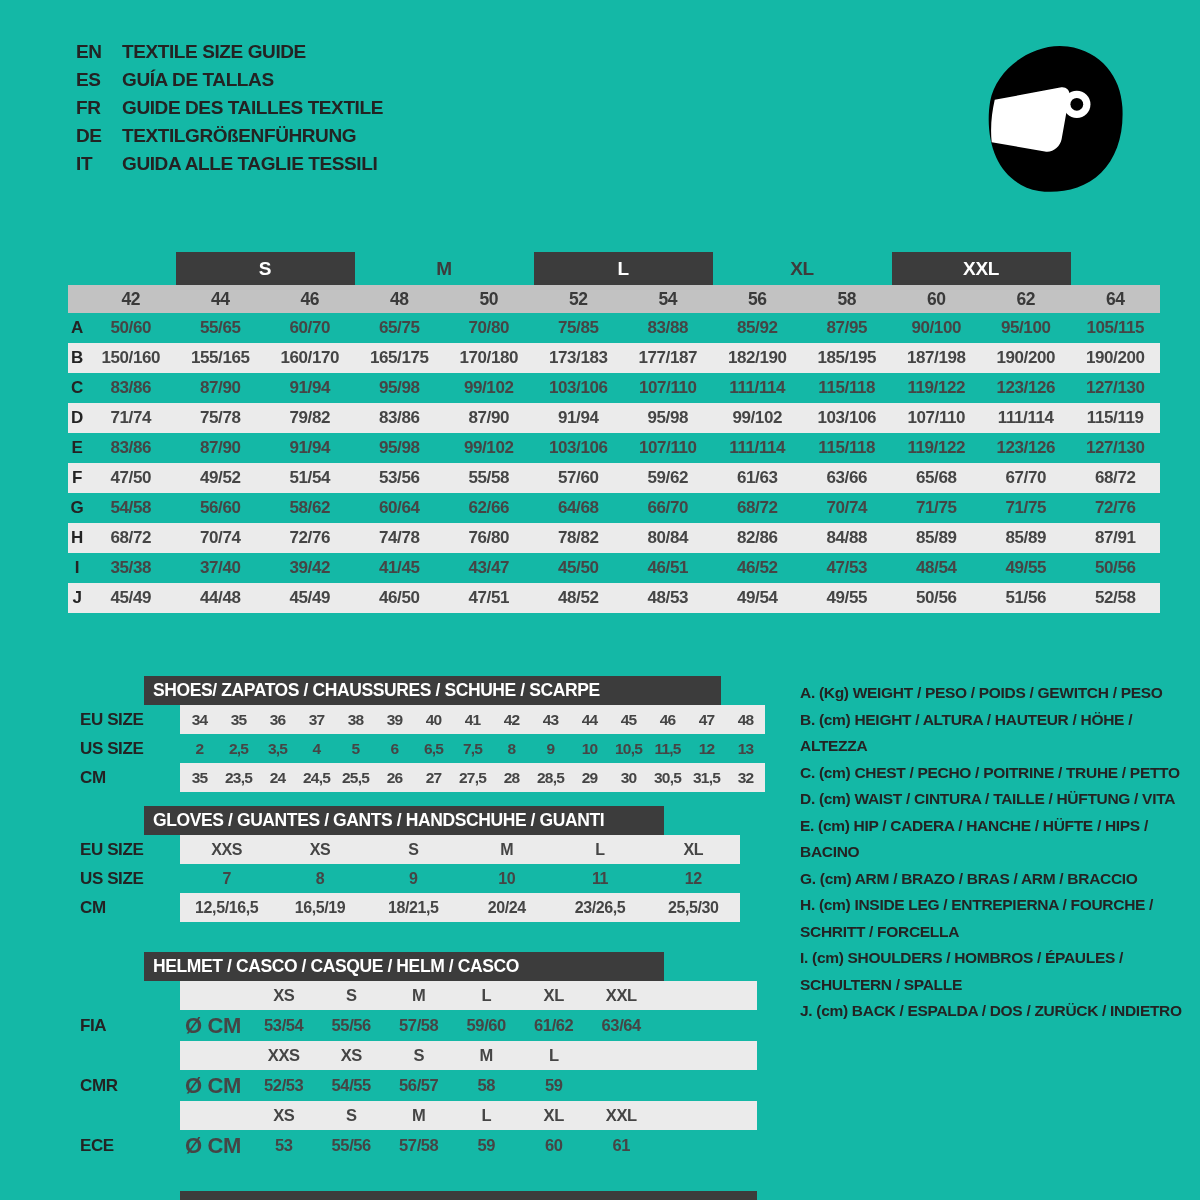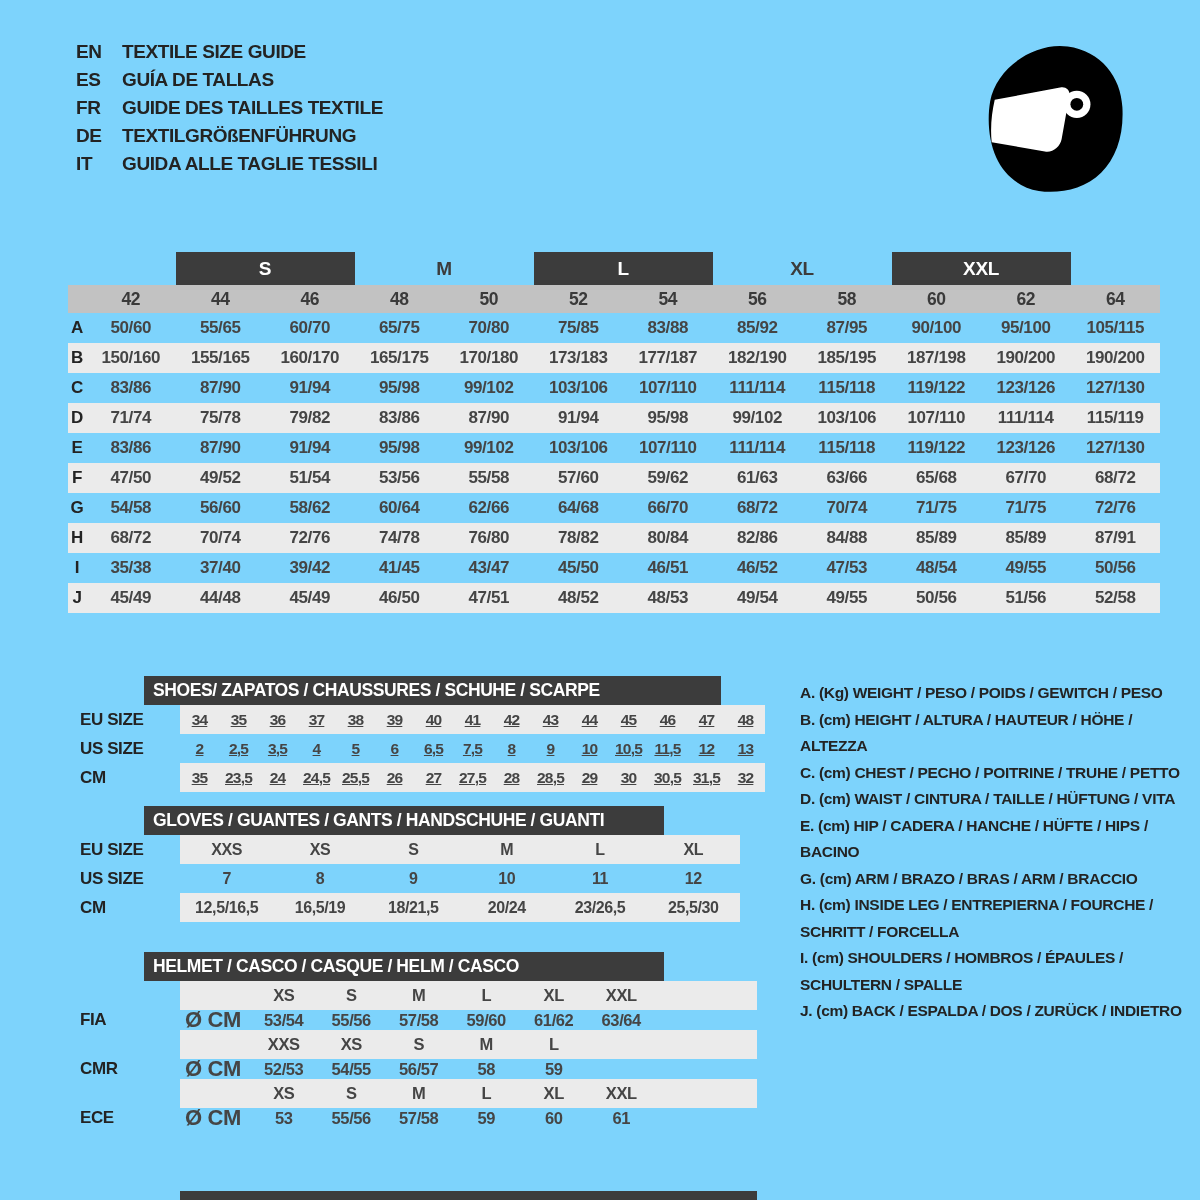--- a/index.html
+++ b/index.html
@@ -1,17 +1,17 @@
 <!DOCTYPE html>
 <html><head>
 <meta charset="utf-8">
 <style>
   html,body { margin:0; padding:0; background:#fff; }
   .page {
-    position:relative; width:1200px; height:1200px; background:#7dd3fc; overflow:hidden;
+    position:relative; width:1200px; height:1200px; background:#14b8a6; overflow:hidden;
     font-family:"Liberation Sans","DejaVu Sans",sans-serif; font-weight:bold;
     color:var(--text,#232323); letter-spacing:-0.4px;
   }
   
   .lang-list { position:absolute; left:76px; top:38px; }
   .lang-row { display:flex; height:28px; align-items:center; font-size:19px; }
   .lang-code { width:46px; }
   .helmet-icon { position:absolute; left:978px; top:42px; width:152px; height:152px; }
   .helmet-icon svg { width:100%; height:100%; }
 
@@ -33,30 +33,30 @@
   .bottom-left { position:absolute; left:68px; top:676px; width:722px; }
   .sec-title { margin-left:76px; width:577px; height:29px; background:var(--dark,#3c3c3c); color:#fff;
     display:flex; align-items:center; padding-left:9px; box-sizing:border-box; font-size:17.5px; }
   .sec-title.narrow { width:520px; }
   .srow { display:flex; height:29px; }
   .lbl { width:112px; display:flex; align-items:center; padding-left:12px; box-sizing:border-box;
     font-size:17px; color:var(--text,#232323); }
   .vals { display:grid; align-items:center; }
   .vals .cell { text-align:center; font-size:16px; color:var(--value,#444); }
   .vals-shoes { width:585px; grid-template-columns:repeat(15,1fr); }
-  .vals-shoes .cell { letter-spacing:-0.8px; font-size:15.5px;text-decoration:underline; }
+  .vals-shoes .cell { letter-spacing:-0.8px; font-size:15.5px; }
   .vals-gloves { width:560px; grid-template-columns:repeat(6,1fr); }
   .stripe { background:var(--stripe,#ebebeb); }
   .gloves-sec { margin-top:14px; }
   .helmet-sec { margin-top:30px; }
 
   
   .hrow { display:flex; }
   .hrow-size { height:29px; }
-  .hrow-val { height:20px; }
+  .hrow-val { height:31px; }
   .hrow .content { width:577px; display:flex; align-items:center; }
   .unit { width:70px; display:flex; align-items:center; padding-left:5px; box-sizing:border-box;
     font-size:22px; color:var(--value,#444); }
   .hvals { width:405px; display:grid; grid-template-columns:repeat(6,1fr); align-items:center; }
   .hvals .cell { text-align:center; font-size:16.5px; color:var(--value,#444); }
 
   
   .legend { position:absolute; left:800px; top:680px; width:400px; }
   .legend-item { font-size:15.5px; line-height:26.5px; color:var(--text,#232323); letter-spacing:-0.3px; }
 

